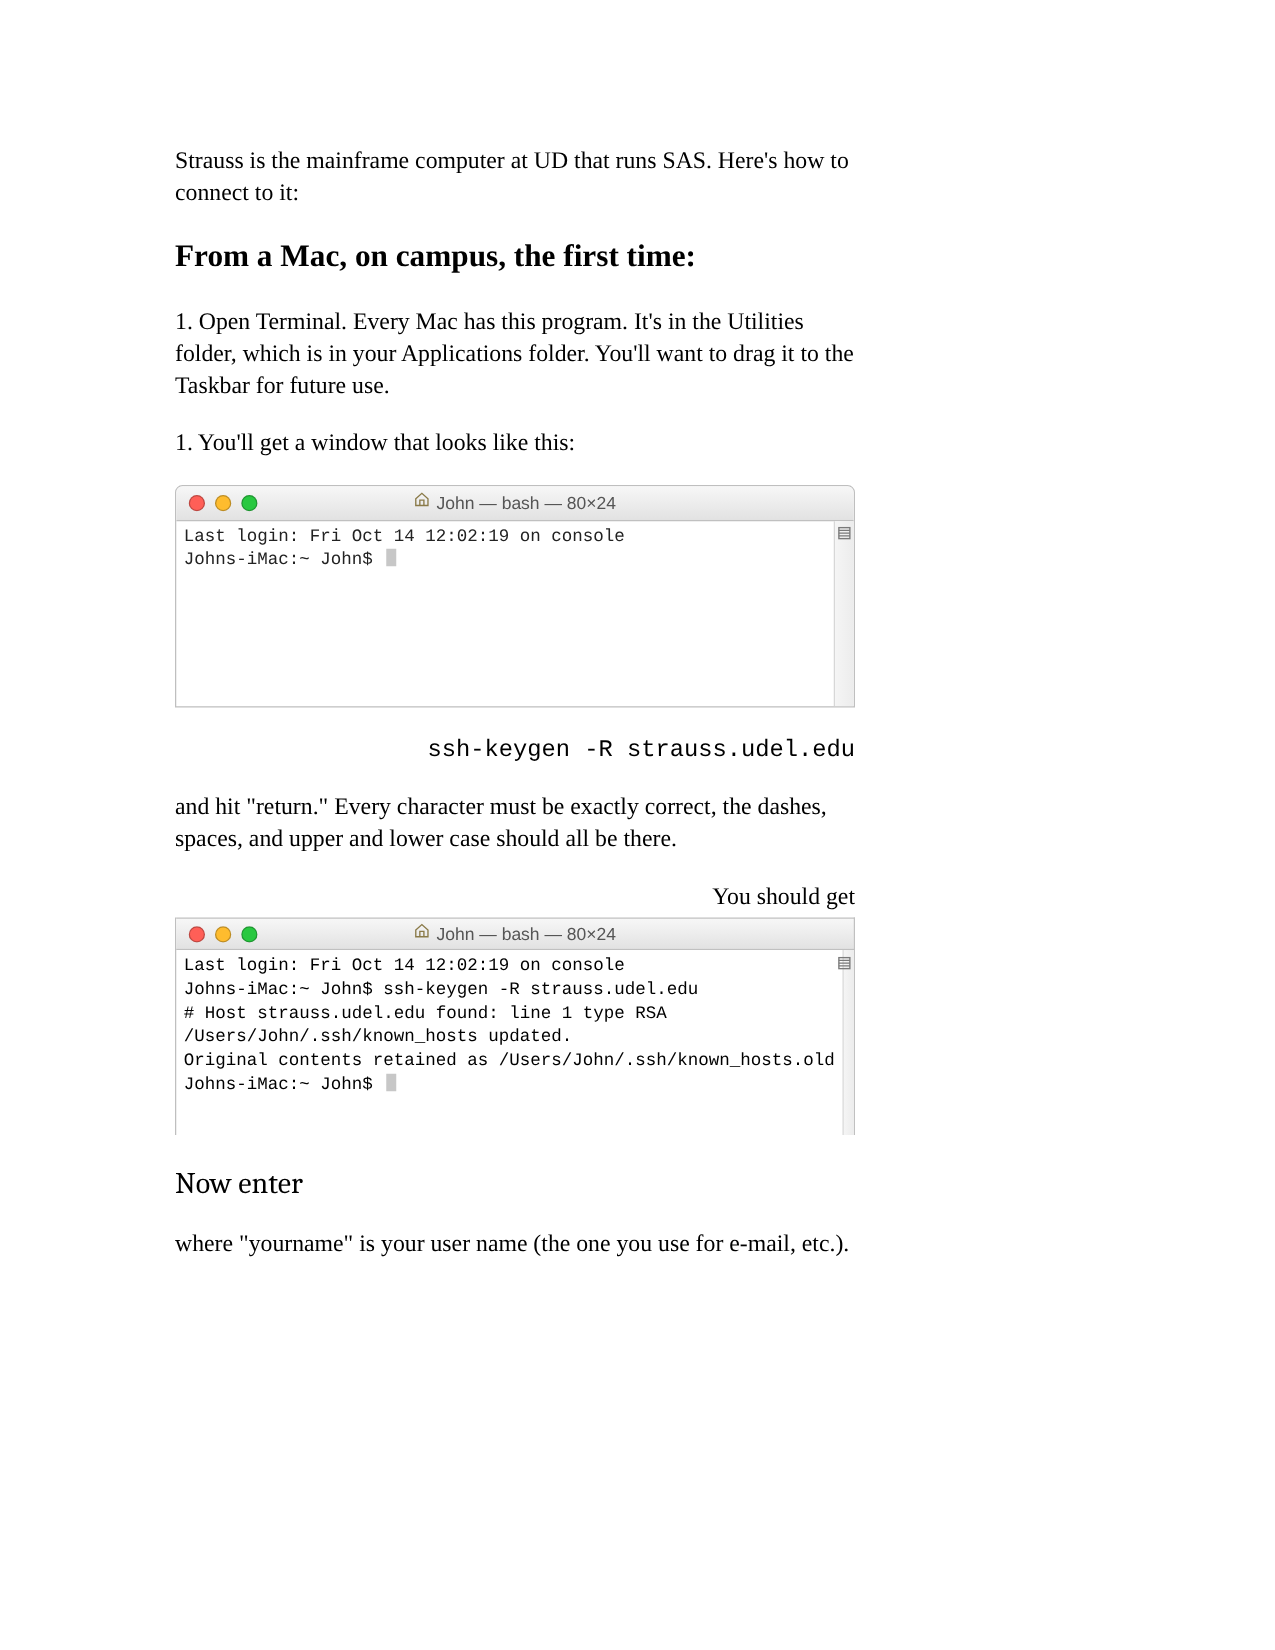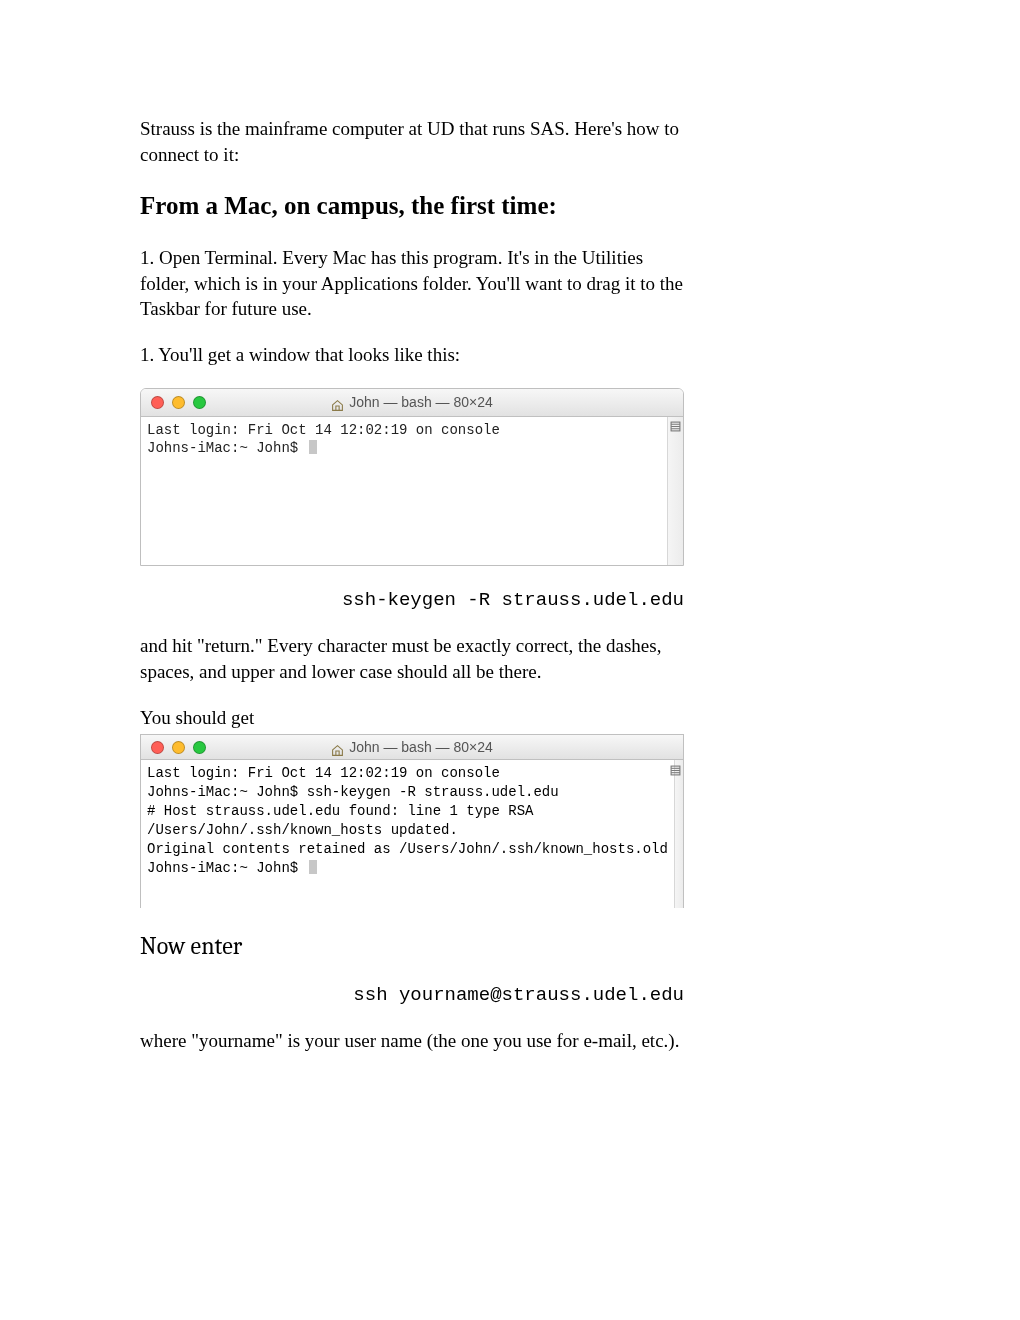--- a/index.html
+++ b/index.html
@@ -70,21 +70,21 @@
     .light.yellow { background: #febc2e; }
     .light.green { background: #28c840; }
     .term-title {
       position: absolute;
       left: 0; right: 0;
       text-align: center;
       font-family: -apple-system, "Helvetica Neue", Arial, sans-serif;
       font-size: 14px;
       color: #555;
       display: flex;
-      align-items: flex-end;
+      align-items: flex-start;
       justify-content: center;
       gap: 5px;
       pointer-events: none;
     }
     .home-icon svg { display: block; }
     .term-body-row {
       display: flex;
       align-items: stretch;
     }
     .term-body {
@@ -182,21 +182,21 @@
         </div>
       </div>
     </div>
   </div>
 
 
   <div class="mono">ssh-keygen -R strauss.udel.edu</div>
 
   <p>and hit "return." Every character must be exactly correct, the dashes, spaces, and upper and lower case should all be there.</p>
 
-  <p style="margin-bottom:2px;">You should get</p>
+  <p style="margin-bottom:2px;text-align:right;">You should get</p>
 
   <div class="term2-wrap">
     <div class="term2-titlebar">
       <div class="traffic-lights">
         <div class="light red"></div>
         <div class="light yellow"></div>
         <div class="light green"></div>
       </div>
       <div class="term-title">
         <span class="home-icon">
@@ -223,17 +223,16 @@
               <line x1="1" y1="5" x2="9" y2="5" stroke="#7a7a7a" stroke-width="1"></line>
               <line x1="1" y1="7" x2="9" y2="7" stroke="#7a7a7a" stroke-width="1"></line>
             </svg>
         </div>
       </div>
     </div>
   </div>
 
   <p class="serif-alt">Now enter</p>
 
-  <div class="mono">ssh yourname@strauss.udel.edu</div>
 
   <p>where "yourname" is your user name (the one you use for e-mail, etc.).</p>
 
 </div>
 
 </body></html>

